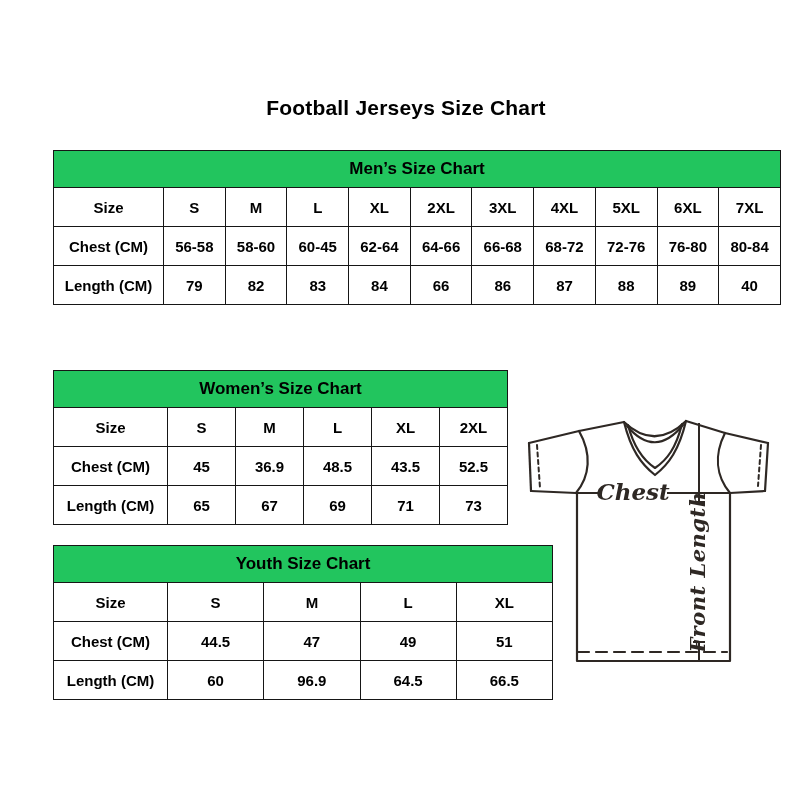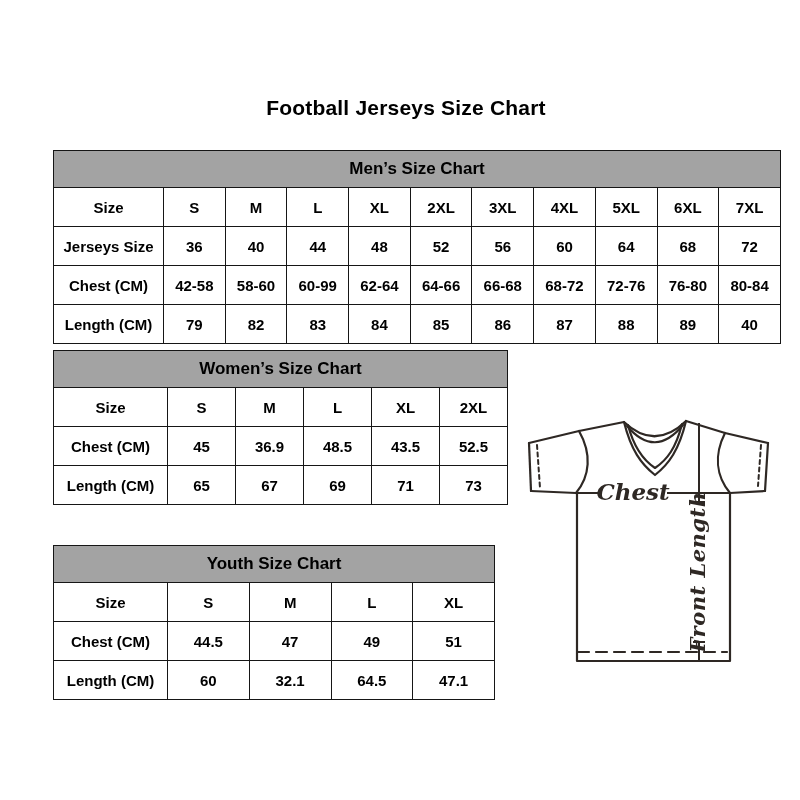--- a/index.html
+++ b/index.html
@@ -3,25 +3,25 @@
 <meta charset="utf-8">
 <style>
   html,body{margin:0;padding:0;background:#ffffff;}
   .canvas{position:relative;width:800px;height:800px;background:#ffffff;overflow:hidden;
           font-family:"Liberation Sans",sans-serif;color:#000;margin-left:16px;}
   .title{position:absolute;top:96px;left:10px;width:760px;text-align:center;
          font-size:21px;font-weight:700;letter-spacing:.2px;}
   .tbl{position:absolute;border-collapse:collapse;table-layout:fixed;background:#fff;}
   .tbl td{border:1.5px solid #161616;text-align:center;vertical-align:middle;
           font-weight:700;font-size:15px;height:38px;padding:0;}
-  .tbl td.ttl{background:#a3a3a3;font-size:17px;height:36px;text-align:center;}
+  .tbl td.ttl{background:#22c55e;font-size:17px;height:36px;text-align:center;}
   .men{left:37px;top:150px;width:728px;}
   .men col.c0{width:110px;}
-  .women{left:37px;top:350px;width:455px;border-radius:18px;}
-  .youth{left:37px;top:545px;width:442px;}
+  .women{left:37px;top:370px;width:455px;border-radius:18px;}
+  .youth{left:37px;top:545px;width:500px;}
   .wy col.c0{width:114px;}
   .jersey{position:absolute;left:505px;top:412px;width:262px;height:252px;}
   .jersey path{fill:none;stroke:#2e2824;stroke-linejoin:round;stroke-linecap:round;}
   .jersey .outline{stroke-width:2.2;}
   .jersey .cuff{stroke-width:2;stroke-dasharray:4 3.5;}
   .jersey .hem{stroke-width:2.2;stroke-dasharray:11 7;}
   .jersey .meas{stroke-width:2;stroke-linecap:butt;}
   .jersey text{fill:#2e2824;font-family:"DejaVu Serif",serif;
                font-style:italic;font-weight:700;}
   .chest-t{font-size:23px;}
@@ -50,52 +50,39 @@
         <td>L</td>
         <td>XL</td>
         <td>2XL</td>
         <td>3XL</td>
         <td>4XL</td>
         <td>5XL</td>
         <td>6XL</td>
         <td>7XL</td>
       </tr>
       <tr>
-        <td>Jerseys Size</td>
-        <td>36</td>
-        <td>40</td>
-        <td>44</td>
-        <td>48</td>
-        <td>52</td>
-        <td>56</td>
-        <td>60</td>
-        <td>64</td>
-        <td>68</td>
-        <td>72</td>
-      </tr>
-      <tr>
         <td>Chest (CM)</td>
-        <td>42-58</td>
+        <td>56-58</td>
         <td>58-60</td>
-        <td>60-99</td>
+        <td>60-45</td>
         <td>62-64</td>
         <td>64-66</td>
         <td>66-68</td>
         <td>68-72</td>
         <td>72-76</td>
         <td>76-80</td>
         <td>80-84</td>
       </tr>
       <tr>
         <td>Length (CM)</td>
         <td>79</td>
         <td>82</td>
         <td>83</td>
         <td>84</td>
-        <td>85</td>
+        <td>66</td>
         <td>86</td>
         <td>87</td>
         <td>88</td>
         <td>89</td>
         <td>40</td>
       </tr>
     </tbody>
   </table>
 
   <table class="tbl wy women">
@@ -153,23 +140,23 @@
       <tr>
         <td>Chest (CM)</td>
         <td>44.5</td>
         <td>47</td>
         <td>49</td>
         <td>51</td>
       </tr>
       <tr>
         <td>Length (CM)</td>
         <td>60</td>
-        <td>32.1</td>
+        <td>96.9</td>
         <td>64.5</td>
-        <td>47.1</td>
+        <td>66.5</td>
       </tr>
     </tbody>
   </table>
 
   <svg class="jersey" viewBox="0 0 262 252" xmlns="http://www.w3.org/2000/svg">
     <g>
       <path class="outline" d="M 8,31 L 58,19 L 103,10"></path>
       <path class="outline" d="M 165,9 L 204,21 L 247,31"></path>
       <path class="outline" d="M 8,31 L 10,79"></path>
       <path class="outline" d="M 10,79 L 55,81"></path>

